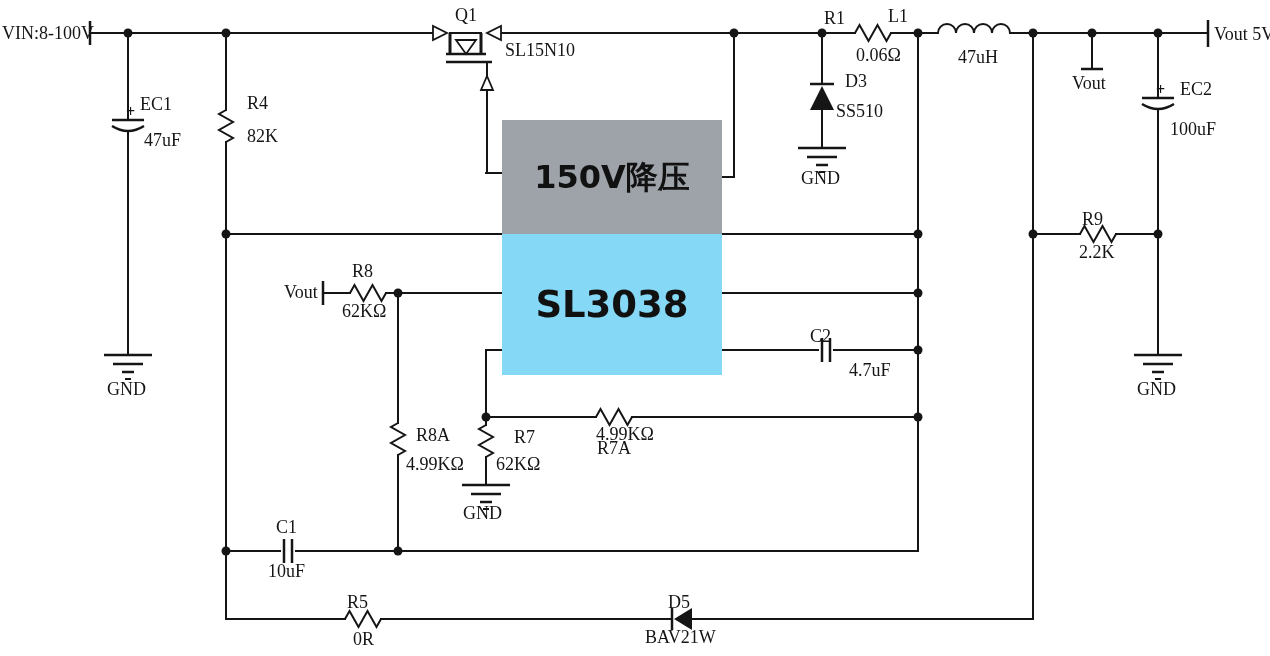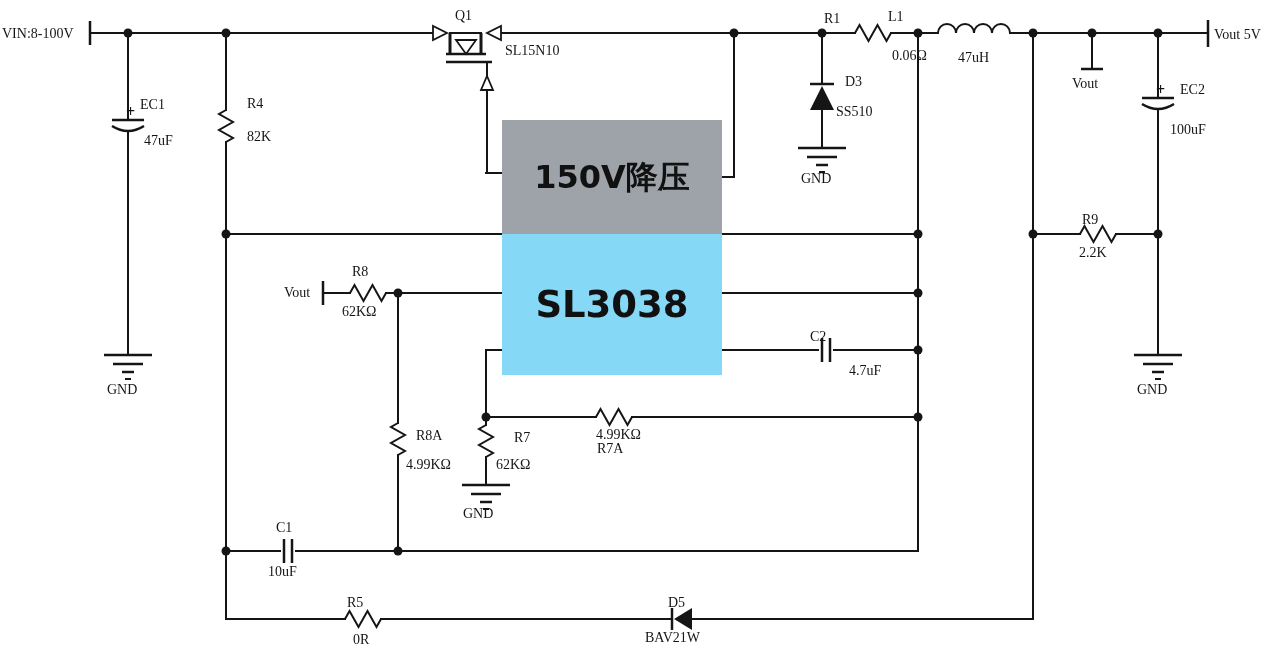--- a/index.html
+++ b/index.html
@@ -1,19 +1,19 @@
 <!DOCTYPE html>
 <html><head>
 <meta charset="utf-8">
 <style>
   html,body{margin:0;padding:0;background:#ffffff;}
   #canvas{position:relative;width:1270px;height:656px;background:#ffffff;overflow:hidden;
           font-family:"Liberation Serif","DejaVu Serif",serif;color:#151515;}
   svg{position:absolute;left:0;top:0;}
-  .lbl{position:absolute;font-size:14px;line-height:19px;white-space:nowrap;color:#151515;}
+  .lbl{position:absolute;font-size:18px;line-height:19px;white-space:nowrap;color:#151515;}
   .plus{position:absolute;font-size:16px;font-weight:bold;line-height:14px;}
   .chip{position:absolute;left:502px;top:120px;width:224px;height:255px;}
   .chip-top{width:220px;height:114px;background:#9ea3aa;display:flex;flex-direction:column;
             justify-content:center;align-items:center;}
   .chip-top div{font-family:"DejaVu Sans","Liberation Sans",sans-serif;font-weight:700;
             font-size:32px;line-height:47px;color:#111;}
   .chip-bottom{width:220px;height:141px;background:#85d8f6;display:flex;
             justify-content:center;align-items:center;}
   .chip-bottom div{font-family:"DejaVu Sans","Liberation Sans",sans-serif;font-weight:700;
             font-size:37px;color:#111;}
@@ -222,21 +222,21 @@
   </div>
 
   <span class="lbl" style="left:2px;top:24px;">VIN:8-100V</span>
   <span class="lbl" style="left:1214px;top:25px;">Vout 5V</span>
   <span class="lbl" style="left:1072px;top:74px;">Vout</span>
   <span class="lbl" style="left:284px;top:283px;">Vout</span>
 
   <span class="lbl" style="left:455px;top:6px;">Q1</span>
   <span class="lbl" style="left:505px;top:41px;">SL15N10</span>
   <span class="lbl" style="left:824px;top:9px;">R1</span>
-  <span class="lbl" style="left:892px;top:46px;">0.06Ω</span>
+  <span class="lbl" style="left:856px;top:46px;">0.06Ω</span>
   <span class="lbl" style="left:888px;top:7px;">L1</span>
   <span class="lbl" style="left:958px;top:48px;">47uH</span>
 
   <span class="lbl" style="left:140px;top:95px;">EC1</span>
   <span class="lbl" style="left:144px;top:131px;">47uF</span>
   <span class="plus" style="left:126px;top:105px;">+</span>
   <span class="lbl" style="left:247px;top:94px;">R4</span>
   <span class="lbl" style="left:247px;top:127px;">82K</span>
   <span class="lbl" style="left:107px;top:380px;">GND</span>
 

